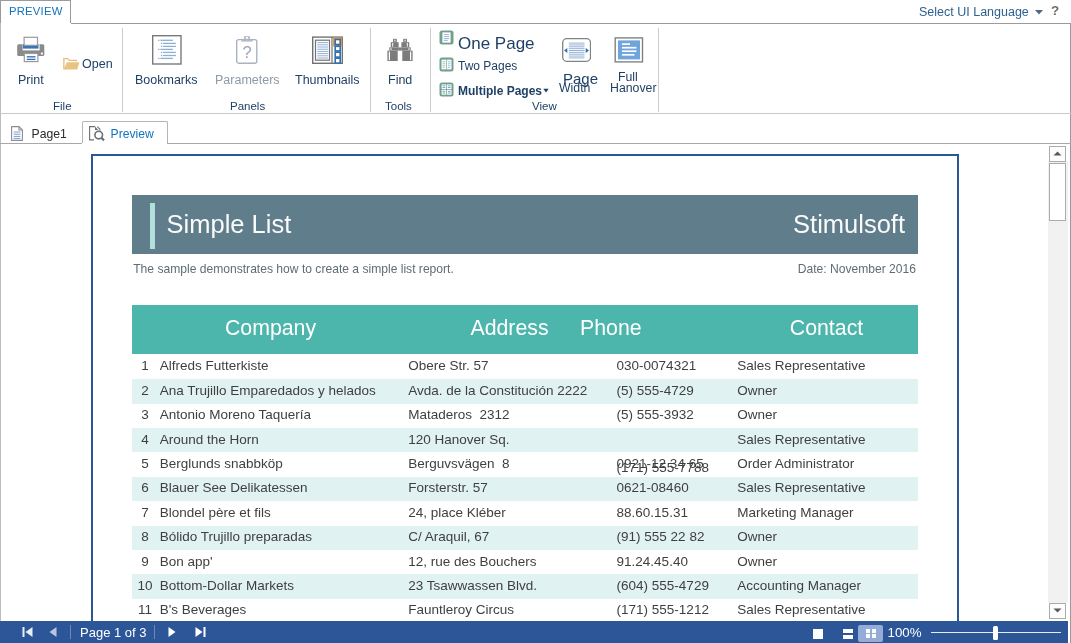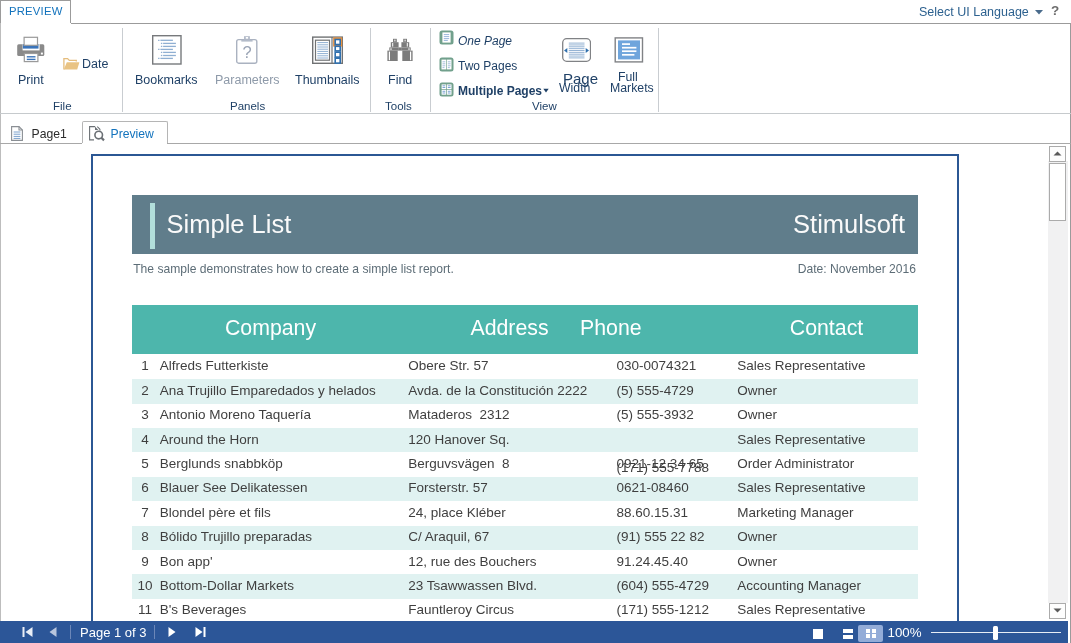--- a/index.html
+++ b/index.html
@@ -47,21 +47,21 @@
     <rect x="8.3" y="18.5" width="13.6" height="8.1" fill="#fff" stroke="#9a9a9a" stroke-width="1.2"></rect>
     <rect x="10.8" y="21.1" width="8.7" height="1.4" fill="#3b74ba"></rect>
     <rect x="10.8" y="23.7" width="8.7" height="1.4" fill="#3b74ba"></rect>
   </svg>
   <div class="lbl" style="left:18px;top:73px;">Print</div>
 
   <svg class="abs" style="left:62.5px;top:57px;" width="18" height="14" viewBox="0 0 18 14">
     <path d="M0.9 12.4 L0.9 1.6 L4.6 1.6 L6.3 3.4 L13.3 3.4 L13.3 4.6" fill="none" stroke="#e5bd7d" stroke-width="1.3"></path>
     <polygon points="3.8,5.2 16.4,5.2 14.2,12.4 0.8,12.4" fill="#e9c383"></polygon>
   </svg>
-  <div class="lbl" style="left:82px;top:57px;">Date</div>
+  <div class="lbl" style="left:82px;top:57px;">Open</div>
 
   <svg class="abs" style="left:152px;top:35px;" width="30" height="30" viewBox="0 0 30 30">
     <rect x="0.7" y="0.7" width="28.3" height="28.3" fill="#fff" stroke="#77797c" stroke-width="1.4"></rect>
     <g stroke="#8fafd2" stroke-width="1.3">
       <line x1="6.1" y1="5.3" x2="7.5" y2="5.3"></line>
         <line x1="8.4" y1="5.3" x2="20.9" y2="5.3"></line>
       <line x1="8.9" y1="8.4" x2="10.3" y2="8.4"></line>
         <line x1="11.1" y1="8.4" x2="23.9" y2="8.4"></line>
       <line x1="8.9" y1="11.4" x2="10.3" y2="11.4"></line>
         <line x1="11.1" y1="11.4" x2="23.9" y2="11.4"></line>
@@ -136,21 +136,21 @@
   <svg class="abs" style="left:439px;top:30px;" width="15" height="15" viewBox="0 0 15 15">
     <rect x="0.5" y="0.5" width="14" height="14" rx="2.5" fill="#71a08c"></rect>
     <rect x="3.4" y="2.4" width="8.2" height="10.2" fill="#fff"></rect>
     <g stroke="#7fa3d0" stroke-width="0.8">
         <line x1="4.8" y1="4.6" x2="10.2" y2="4.6"></line>
         <line x1="4.8" y1="6.6" x2="10.2" y2="6.6"></line>
         <line x1="4.8" y1="8.6" x2="10.2" y2="8.6"></line>
         <line x1="4.8" y1="10.4" x2="8.8" y2="10.4"></line>
       </g>
   </svg>
-  <div class="lbl" style="left:458px;top:33.5px;font-size:12px;font-style:italic;">One Page</div>
+  <div class="lbl" style="left:458px;top:33.5px;font-size:17px;">One Page</div>
 
   <svg class="abs" style="left:439px;top:57px;" width="15" height="15" viewBox="0 0 15 15">
     <rect x="0.5" y="0.5" width="14" height="14" rx="2.5" fill="#71a08c"></rect>
     <rect x="2.5" y="2.6" width="4.7" height="9.8" fill="#fff"></rect>
     <rect x="7.8" y="2.6" width="4.7" height="9.8" fill="#fff"></rect>
     <g stroke="#7fa3d0" stroke-width="0.7">
       <line x1="3.5" y1="4.8" x2="6.3" y2="4.8"></line>
         <line x1="3.5" y1="6.8" x2="6.3" y2="6.8"></line>
         <line x1="3.5" y1="8.8" x2="6.3" y2="8.8"></line>
         <line x1="3.5" y1="10.6" x2="5.5" y2="10.6"></line>
@@ -207,21 +207,21 @@
     <rect x="1.2" y="0.9" width="27.3" height="24" fill="#fff" stroke="#808285" stroke-width="1.4"></rect>
     <rect x="4" y="3.4" width="22" height="19" fill="#6fa5dc"></rect>
     <g stroke="#fff" stroke-width="1.7">
       <line x1="8" y1="7.1" x2="16" y2="7.1"></line>
       <line x1="8" y1="10.7" x2="22.4" y2="10.7"></line>
       <line x1="8" y1="14.2" x2="22.4" y2="14.2"></line>
       <line x1="8" y1="17.8" x2="20.4" y2="17.8"></line>
     </g>
   </svg>
   <div class="lbl" style="left:618px;top:69.5px;font-size:12.3px;">Full</div>
-  <div class="lbl" style="left:610px;top:81px;font-size:12.3px;">Markets</div>
+  <div class="lbl" style="left:610px;top:81px;font-size:12.3px;">Hanover</div>
 
   <div class="abs" style="left:0;top:142.5px;width:82px;height:1.2px;background:#a8a8a8;z-index:4;"></div>
   <div class="abs" style="left:167px;top:142.5px;width:904px;height:1.2px;background:#a8a8a8;z-index:4;"></div>
   <div class="abs" style="left:82px;top:121px;width:86px;height:22px;border:1px solid #b5b5b5;border-bottom:none;border-radius:2px 2px 0 0;background:#fff;"></div>
 
   <svg class="abs" style="left:11px;top:126px;" width="12" height="15" viewBox="0 0 12 15">
     <path d="M0.6 0.6 L8 0.6 L11.4 4 L11.4 14.4 L0.6 14.4 Z" fill="#fff" stroke="#8a8f94" stroke-width="1.1"></path>
     <path d="M8 0.6 L8 4 L11.4 4" fill="none" stroke="#8a8f94" stroke-width="1.1"></path>
     <g stroke="#7aa0cc" stroke-width="1">
         <line x1="2.6" y1="6" x2="9.4" y2="6"></line>

